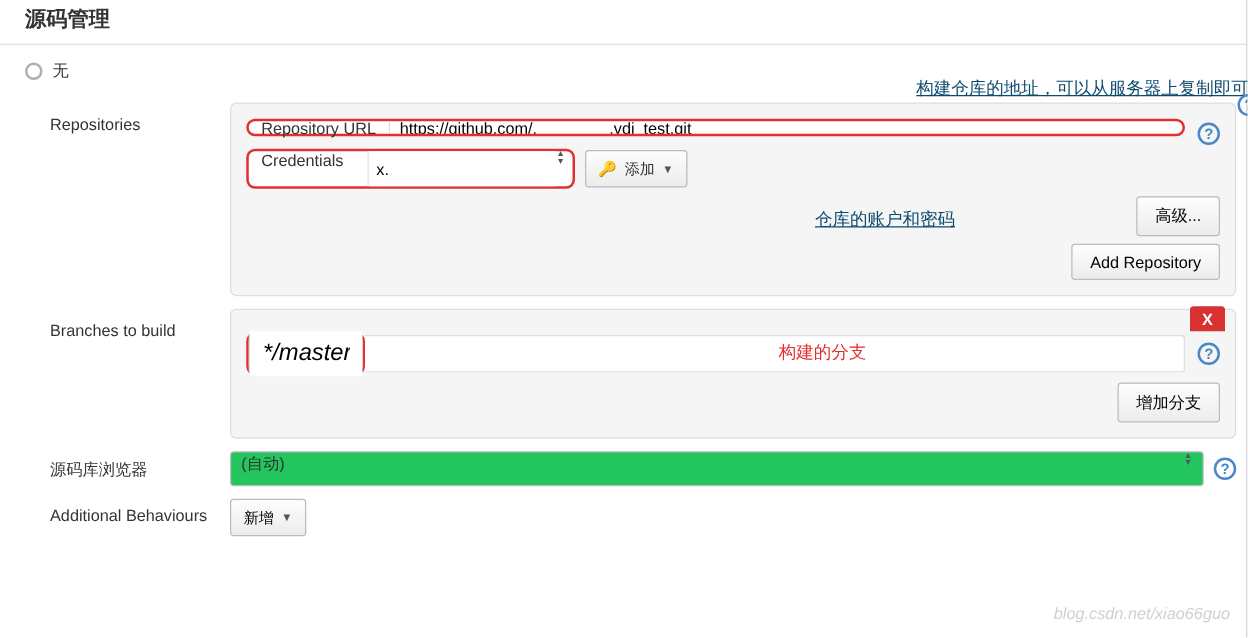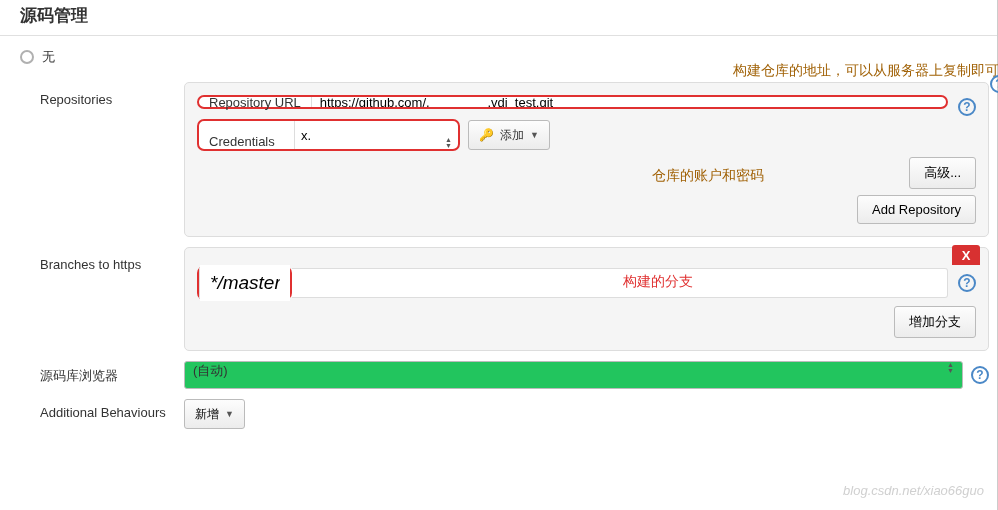--- a/index.html
+++ b/index.html
@@ -14,30 +14,30 @@
 .row { display: flex; align-items: flex-start; padding: 0 8px 0 40px; margin-bottom: 10px; position: relative; }
 .row-label { width: 144px; flex-shrink: 0; padding-top: 10px; }
 .row-body { flex: 1; position: relative; }
 .panel { background: #f5f5f5; border: 1px solid #ddd; border-radius: 5px; padding: 12px 12px 12px 12px; position: relative; }
 .field-row { display: flex; align-items: center; margin-bottom: 10px; background: #fff; border: 1px solid #ddd; border-radius: 3px; height: 14px; }
 .field-row.redbox { border: 2px solid #e03030; border-radius: 7px; }
 .field-label { padding: 0 10px; color: #333; min-width: 110px; white-space: nowrap; }
 .field-input { flex: 1; border: none; outline: none; font-size: 13px; padding: 5px 8px; background: transparent; height: 100%; }
 .field-sep { width: 1px; height: 100%; background: #ddd; }
 .credentials-row { display: flex; align-items: center; gap: 8px; }
-.cred-box { display: flex; align-items: flex-end; background: #fff; border: 2px solid #e03030; border-radius: 7px; height: 32px; }
+.cred-box { display: flex; align-items: flex-start; background: #fff; border: 2px solid #e03030; border-radius: 7px; height: 32px; }
 .cred-label { padding: 0 10px; min-width: 95px; }
 .cred-select { appearance: none; border: none; outline: none; font-size: 13px; padding: 4px 6px; background: #fff; height: 28px; width: 150px; }
 .select-arrows { display: inline-flex; flex-direction: column; font-size: 7px; line-height: 6px; color: #555; padding: 0 6px 0 0; }
 .add-btn { display: inline-flex; align-items: center; border: 1px solid #bbb; border-radius: 3px; background: linear-gradient(#fdfdfd,#ececec); height: 30px; padding: 0 10px; cursor: pointer; font-size: 12px; gap: 6px; }
 .key-icon { font-size: 12px; color: #d99a29; }
 .caret-down { font-size: 9px; color: #555; }
 .btn { border: 1px solid #bbb; border-radius: 3px; background: linear-gradient(#fdfdfd,#ececec); padding: 6px 14px; cursor: pointer; font-size: 13px; }
 .btn-row-right { display: flex; justify-content: flex-end; gap: 8px; margin-top: 6px; }
-.annot { color: #a16207; font-size: 14px; position: absolute; }
+.annot { color: #0c4a6e; font-size: 14px; position: absolute; text-decoration: underline; }
 .annot-top { top: -20px; right: -10px; }
 .annot-cred { left: 455px; top: 48px; }
 .help { width: 18px; height: 18px; border: 2px solid #4a88c7; color: #4a88c7; border-radius: 50%; display: inline-flex; align-items: center; justify-content: center; font-size: 12px; font-weight: bold; }
 .help-abs { width: 18px; height: 18px; border: 2px solid #4a88c7; color: #4a88c7; border-radius: 50%; display: inline-flex; align-items: center; justify-content: center; font-size: 12px; font-weight: bold; position: absolute; }
 .branches-panel { position: relative; padding-top: 18px; }
 .del-x { position: absolute; top: -3px; right: 8px; width: 28px; height: 20px; background: #d83131; color: #fff; border-radius: 3px 3px 0 0; display: flex; align-items: center; justify-content: center; font-weight: bold; font-size: 13px; cursor: pointer; }
 .branch-annot { color: #e03030; position: absolute; left: 438px; top: 25px; font-size: 14px; }
 .browser-row .row-body { display: flex; align-items: center; gap: 8px; }
 .wide-select { flex: 1; display: flex; align-items: flex-start; background: #22c55e; border: 1px solid #bbb; border-radius: 3px; height: 28px; padding: 0 8px; justify-content: space-between; }
 .wide-select .select-arrows { padding-right: 0; }
@@ -103,21 +103,21 @@
         </div>
         <div class="btn-row-right">
           <button class="btn">Add Repository</button>
         </div>
       </div>
     </div>
 
   </div>
 
   <div class="row">
-    <div class="row-label">Branches to https</div>
+    <div class="row-label">Branches to build</div>
     <div class="row-body">
       <div class="panel branches-panel">
         <div class="del-x">X</div>
         <div style="display:flex; align-items:center; gap:10px;">
           <div class="branch-wrapper">
             <div class="branch-field">
               <span class="branch-sep"></span>
               <input class="branch-in" value="*/master" style="">
             </div>
             <div class="branch-rest"></div>

